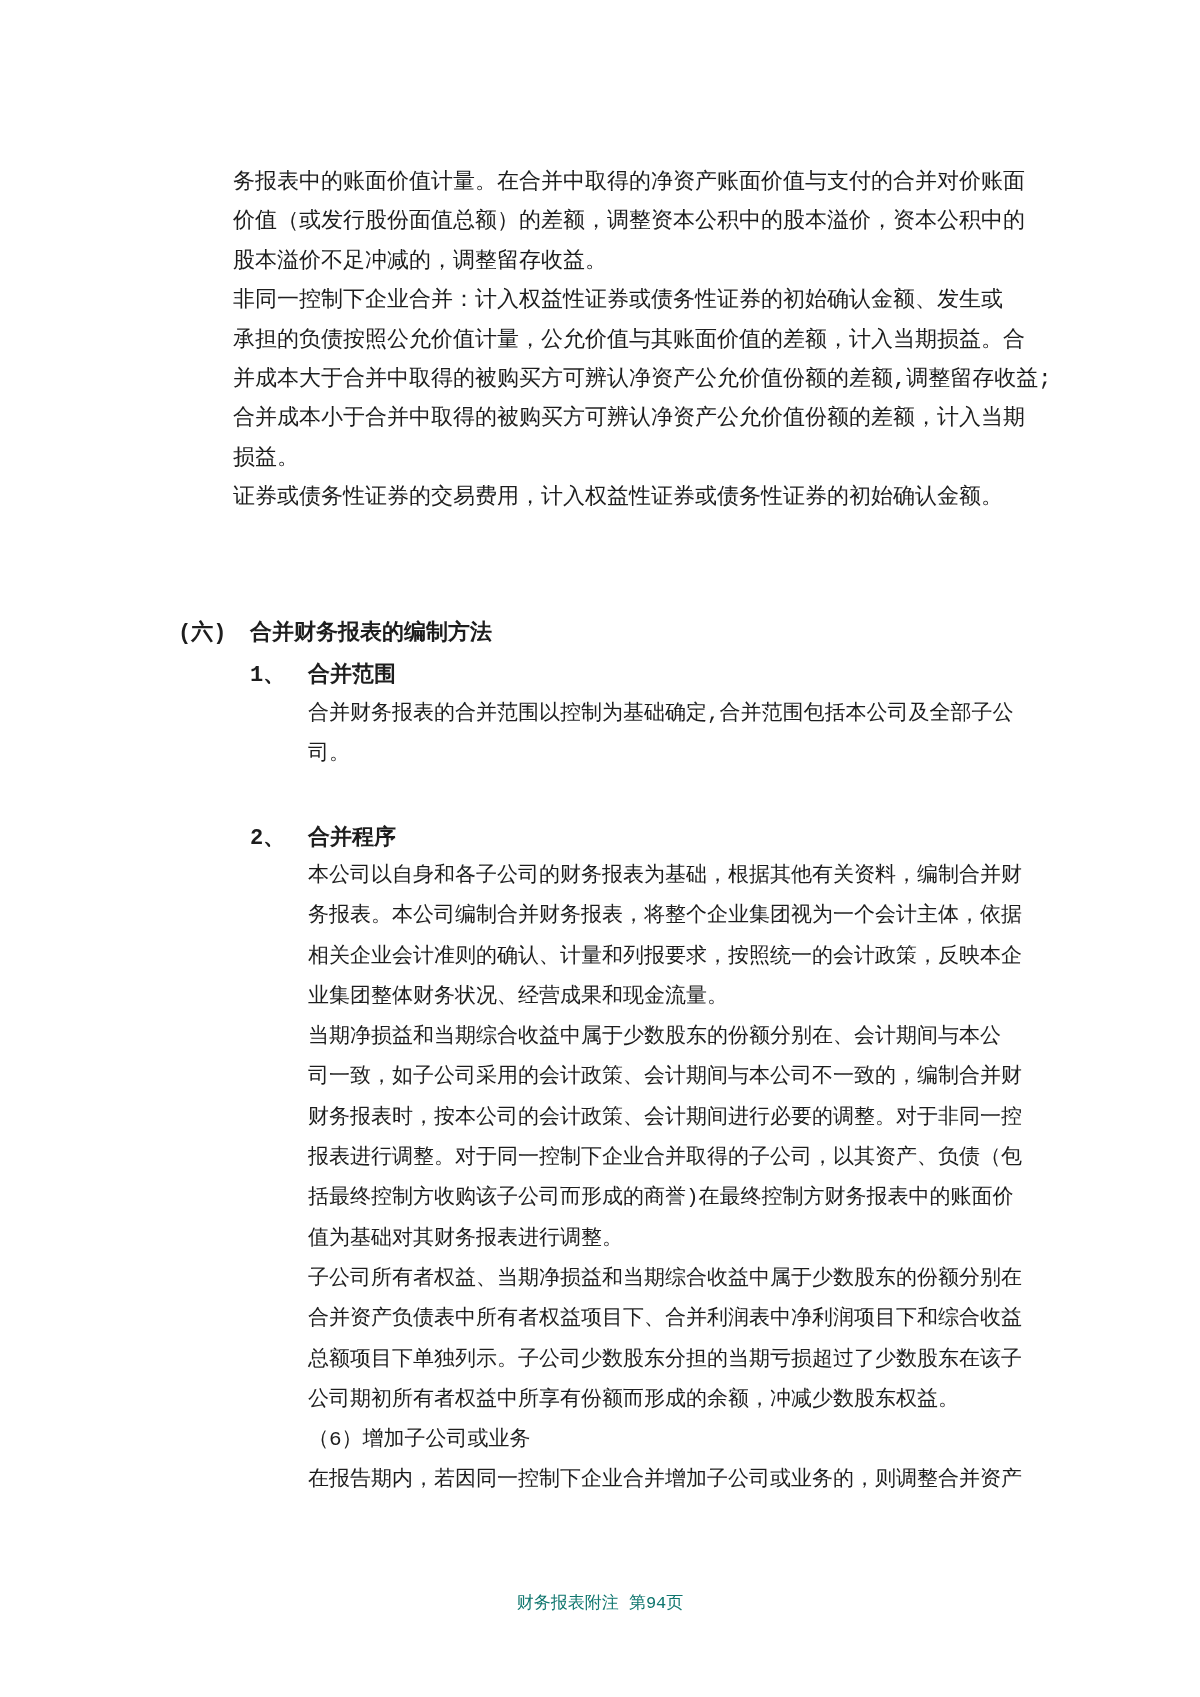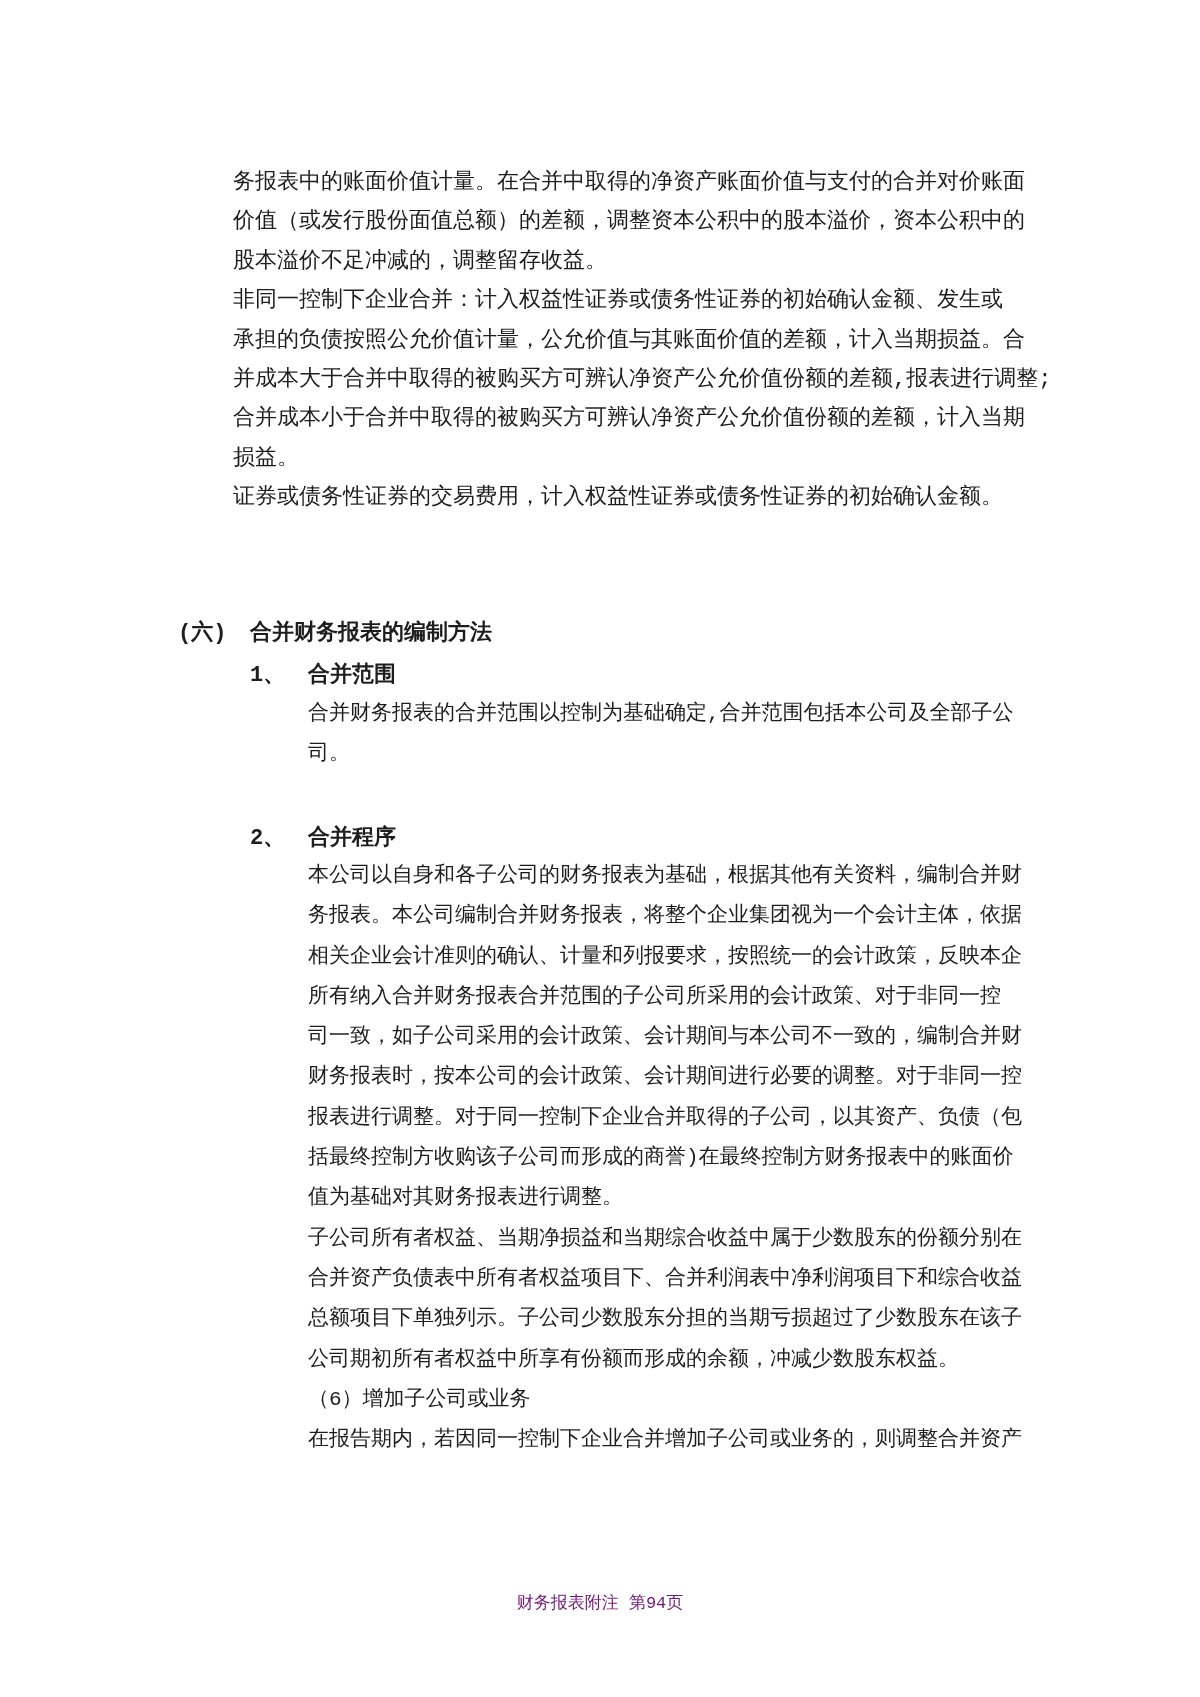--- a/index.html
+++ b/index.html
@@ -61,36 +61,36 @@
   .sub1-body { top: 674px; line-height: 40px; }
   .sub2-body { top: 836px; line-height: 40.3px; }
 
   .footer {
     position: absolute;
     left: 0;
     top: 1571px;
     width: 100%;
     text-align: center;
     font-size: 17px;
-    color: #701a75;
+    color: #0f766e;
     white-space: pre;
   }
 </style>
 </head>
 <body>
 
 <div class="page">
 
   <div class="intro">
     <div class="line">务报表中的账面价值计量。在合并中取得的净资产账面价值与支付的合并对价账面</div>
     <div class="line">价值（或发行股份面值总额）的差额，调整资本公积中的股本溢价，资本公积中的</div>
     <div class="line">股本溢价不足冲减的，调整留存收益。</div>
     <div class="line">非同一控制下企业合并：计入权益性证券或债务性证券的初始确认金额、发生或</div>
     <div class="line">承担的负债按照公允价值计量，公允价值与其账面价值的差额，计入当期损益。合</div>
-    <div class="line">并成本大于合并中取得的被购买方可辨认净资产公允价值份额的差额,报表进行调整;</div>
+    <div class="line">并成本大于合并中取得的被购买方可辨认净资产公允价值份额的差额,调整留存收益;</div>
     <div class="line">合并成本小于合并中取得的被购买方可辨认净资产公允价值份额的差额，计入当期</div>
     <div class="line">损益。</div>
     <div class="line">证券或债务性证券的交易费用，计入权益性证券或债务性证券的初始确认金额。</div>
   </div>
 
   <div class="h-main">
     <span class="num">(六)</span>
     <span class="ttl">合并财务报表的编制方法</span>
   </div>
 
@@ -106,21 +106,22 @@
 
   <div class="h-sub h-sub2">
     <span class="num">2、</span>
     <span class="ttl">合并程序</span>
   </div>
 
   <div class="sub-body sub2-body">
     <div class="line">本公司以自身和各子公司的财务报表为基础，根据其他有关资料，编制合并财</div>
     <div class="line">务报表。本公司编制合并财务报表，将整个企业集团视为一个会计主体，依据</div>
     <div class="line">相关企业会计准则的确认、计量和列报要求，按照统一的会计政策，反映本企</div>
-    <div class="line">所有纳入合并财务报表合并范围的子公司所采用的会计政策、对于非同一控</div>
+    <div class="line">业集团整体财务状况、经营成果和现金流量。</div>
+    <div class="line">当期净损益和当期综合收益中属于少数股东的份额分别在、会计期间与本公</div>
     <div class="line">司一致，如子公司采用的会计政策、会计期间与本公司不一致的，编制合并财</div>
     <div class="line">财务报表时，按本公司的会计政策、会计期间进行必要的调整。对于非同一控</div>
     <div class="line">报表进行调整。对于同一控制下企业合并取得的子公司，以其资产、负债（包</div>
     <div class="line">括最终控制方收购该子公司而形成的商誉)在最终控制方财务报表中的账面价</div>
     <div class="line">值为基础对其财务报表进行调整。</div>
     <div class="line">子公司所有者权益、当期净损益和当期综合收益中属于少数股东的份额分别在</div>
     <div class="line">合并资产负债表中所有者权益项目下、合并利润表中净利润项目下和综合收益</div>
     <div class="line">总额项目下单独列示。子公司少数股东分担的当期亏损超过了少数股东在该子</div>
     <div class="line">公司期初所有者权益中所享有份额而形成的余额，冲减少数股东权益。</div>
     <div class="line">（6）增加子公司或业务</div>

